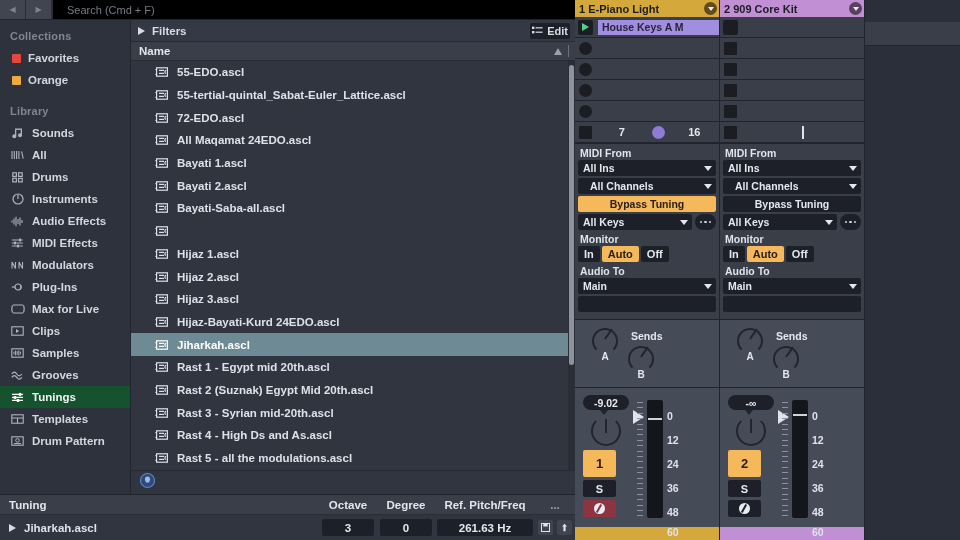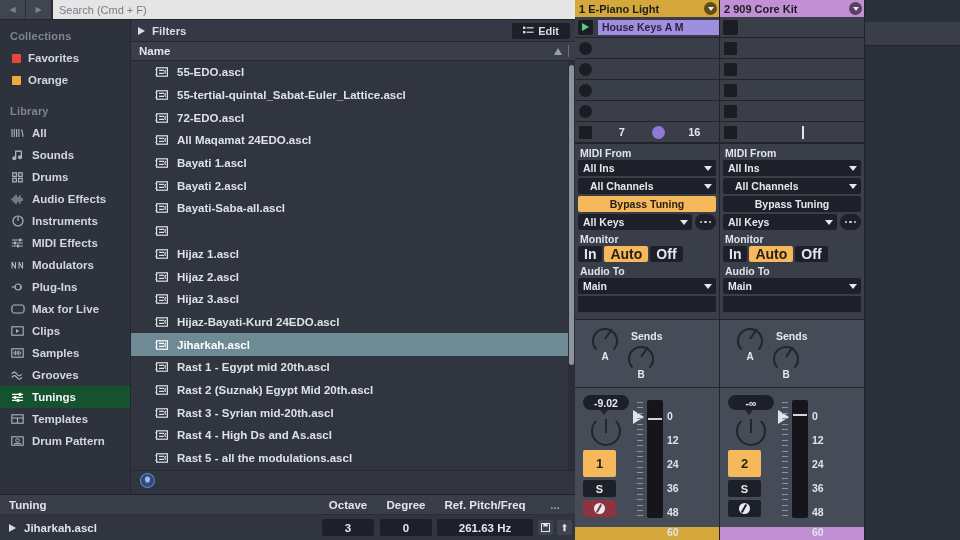--- a/index.html
+++ b/index.html
@@ -19,22 +19,22 @@
     height: 20px; display: flex; align-items: center;
     background: #383c47; border-bottom: 1px solid #21242c;
     flex: 0 0 20px;
   }
   .navbtn {
     width: 26px; height: 19px; display: flex; align-items: center; justify-content: center;
     background: #41454f; border-right: 1px solid #2a2d36; color: #c8ccd4; font-size: 8px;
   }
   .navbtn.dim { color: #7d828d; }
   .searchbox {
-    flex: 1; height: 19px; background: #e5e5e5; display: flex; align-items: center;
-    padding-left: 6px; border-left: 1px solid #2a2d36;
+    flex: 1; height: 19px; background: #000000; display: flex; align-items: center;
+    padding-left: 14px; border-left: 1px solid #2a2d36;
   }
   .searchbox .ph { color: #767b86; font-size: 11px; }
 
   .mid { flex: 1; display: flex; min-height: 0; }
 
   
   .sidebar { width: 131px; background: #2e323c; border-right: 1px solid #23262e; padding-top: 6px; overflow: hidden; }
   .sec-title { color: #80858f; font-size: 11px; font-weight: bold; padding: 4px 0 5px 10px; letter-spacing: .2px; }
   .side-item {
     height: 22px; display: flex; align-items: center; gap: 7px;
@@ -48,21 +48,21 @@
   
   .filepane { flex: 1; display: flex; flex-direction: column; background: #31353f; min-width: 0; }
   .filters {
     height: 22px; flex: 0 0 22px; background: #353945; border-bottom: 1px solid #272a33;
     display: flex; align-items: center; padding: 0 5px 0 7px; gap: 7px;
   }
   .tri { width: 0; height: 0; border-left: 7px solid #d8dce3; border-top: 4.5px solid transparent; border-bottom: 4.5px solid transparent; }
   .filters .lbl { color: #d8dce3; font-size: 11.5px; font-weight: bold; flex: 1; }
   .editbtn {
     background: #1d2029; color: #d8dce3; font-size: 11px; font-weight: bold;
-    padding: 2px 11px; border-radius: 2px; display: flex; align-items: center; gap: 4px;
+    padding: 2px 2px; border-radius: 2px; display: flex; align-items: center; gap: 4px;
   }
   .hdr {
     height: 19px; flex: 0 0 19px; background: #3a3e49; border-bottom: 1px solid #272a33;
     display: flex; align-items: center; padding: 0 6px 0 8px;
   }
   .hdr .lbl { color: #e2e6ec; font-size: 11.5px; font-weight: bold; flex: 1; }
   .sortarrow { width: 0; height: 0; border-bottom: 7px solid #9aa0ab; border-left: 4.5px solid transparent; border-right: 4.5px solid transparent; margin-right: 6px; }
   .hdr .divider { width: 1px; height: 12px; background: #6a707b; }
 
   .list { flex: 1; overflow: hidden; position: relative; background: #31353f; }
@@ -161,21 +161,21 @@
   .keyrow { display: flex; gap: 3px; align-items: flex-start; margin-bottom: 2px; }
   .keyrow .dd { flex: 1; margin-bottom: 0; }
   .ellip {
     width: 21px; height: 16px; flex: 0 0 21px; border-radius: 8px; background: #1d2029;
     display: flex; align-items: center; justify-content: center; gap: 2px;
   }
   .ellip span { width: 2.5px; height: 2.5px; border-radius: 50%; background: #cfd4dc; }
   .mon { display: flex; gap: 2px; margin-bottom: 2px; }
   .monbtn {
     height: 16px; border-radius: 2px; display: flex; align-items: center; justify-content: center;
-    background: #1d2029; color: #e4e8ee; font-size: 14px; font-weight: bold; padding: 0 6px;
+    background: #1d2029; color: #e4e8ee; font-size: 11px; font-weight: bold; padding: 0 6px;
   }
   .monbtn.act { background: #f5b95c; color: #2a2015; }
   .emptyfield { height: 16px; background: #1d2029; border-radius: 2px; margin-top: 2px; }
 
   .sends {
     flex: 0 0 68px; background: #464b58; border-top: 1px solid #21242c;
     position: relative; padding: 6px 0 0 0;
   }
   .knob { position: absolute; width: 26px; height: 26px; }
   .knob .ring {
@@ -252,73 +252,73 @@
         </div>
         <div class="side-item">
           <span class="swatch" style="background:#f0a93b"></span>
           <span>Orange</span>
         </div>
 
         <div class="sec-title" style="padding-top:14px">Library</div>
 
         <div class="side-item">
           <span class="sicon">
-            <svg width="13" height="10" viewBox="0 0 13 10">
-                <g stroke="currentColor" stroke-width="1.1">
-                  <path d="M1 1v8M3.3 1v8M5.6 1v8M7.9 1v8M10.6 1.4l1.6 7.2"></path>
-                </g>
-              </svg>
-          </span>
-          <span>All</span>
-        </div>
-        <div class="side-item">
-          <span class="sicon">
             <svg width="12" height="11" viewBox="0 0 12 11">
                 <g fill="currentColor">
                   <rect x="3" y="0.5" width="7" height="1.4"></rect>
                   <rect x="3" y="2" width="1.3" height="6"></rect>
                   <rect x="8.7" y="2" width="1.3" height="5"></rect>
                   <circle cx="2.3" cy="8.2" r="2"></circle>
                   <circle cx="8" cy="7.2" r="2"></circle>
                 </g>
               </svg>
           </span>
           <span>Sounds</span>
         </div>
         <div class="side-item">
           <span class="sicon">
+            <svg width="13" height="10" viewBox="0 0 13 10">
+                <g stroke="currentColor" stroke-width="1.1">
+                  <path d="M1 1v8M3.3 1v8M5.6 1v8M7.9 1v8M10.6 1.4l1.6 7.2"></path>
+                </g>
+              </svg>
+          </span>
+          <span>All</span>
+        </div>
+        <div class="side-item">
+          <span class="sicon">
             <svg width="12" height="11" viewBox="0 0 12 11">
                 <g fill="none" stroke="currentColor" stroke-width="1.2">
                   <rect x="0.8" y="0.8" width="3.6" height="3.6"></rect>
                   <rect x="6.6" y="0.8" width="3.6" height="3.6"></rect>
                   <rect x="0.8" y="6.3" width="3.6" height="3.6"></rect>
                   <rect x="6.6" y="6.3" width="3.6" height="3.6"></rect>
                 </g>
               </svg>
           </span>
           <span>Drums</span>
         </div>
         <div class="side-item">
           <span class="sicon">
+            <svg width="12" height="12" viewBox="0 0 12 12">
+                <circle cx="6" cy="6" r="5" fill="none" stroke="currentColor" stroke-width="1.2"></circle>
+                <path d="M6 1.6V6" stroke="currentColor" stroke-width="1.2"></path>
+              </svg>
+          </span>
+          <span>Instruments</span>
+        </div>
+        <div class="side-item">
+          <span class="sicon">
             <svg width="13" height="11" viewBox="0 0 13 11">
                 <g stroke="currentColor" stroke-width="1.1">
                   <path d="M1 4.5v2M3 2.5v6M5 0.8v9.4M7 3v5M9 1.5v8M11 4v3"></path>
                 </g>
               </svg>
           </span>
           <span>Audio Effects</span>
-        </div>
-        <div class="side-item">
-          <span class="sicon">
-            <svg width="12" height="12" viewBox="0 0 12 12">
-                <circle cx="6" cy="6" r="5" fill="none" stroke="currentColor" stroke-width="1.2"></circle>
-                <path d="M6 1.6V6" stroke="currentColor" stroke-width="1.2"></path>
-              </svg>
-          </span>
-          <span>Instruments</span>
         </div>
         <div class="side-item">
           <span class="sicon">
             <svg width="13" height="10" viewBox="0 0 13 10">
                 <g stroke="currentColor" stroke-width="1.2">
                   <path d="M0.8 2h11M0.8 5h11M0.8 8h11"></path>
                 </g>
                 <g fill="currentColor">
                   <rect x="8" y="0.6" width="2" height="2.8"></rect>
                   <rect x="3" y="3.6" width="2" height="2.8"></rect>

